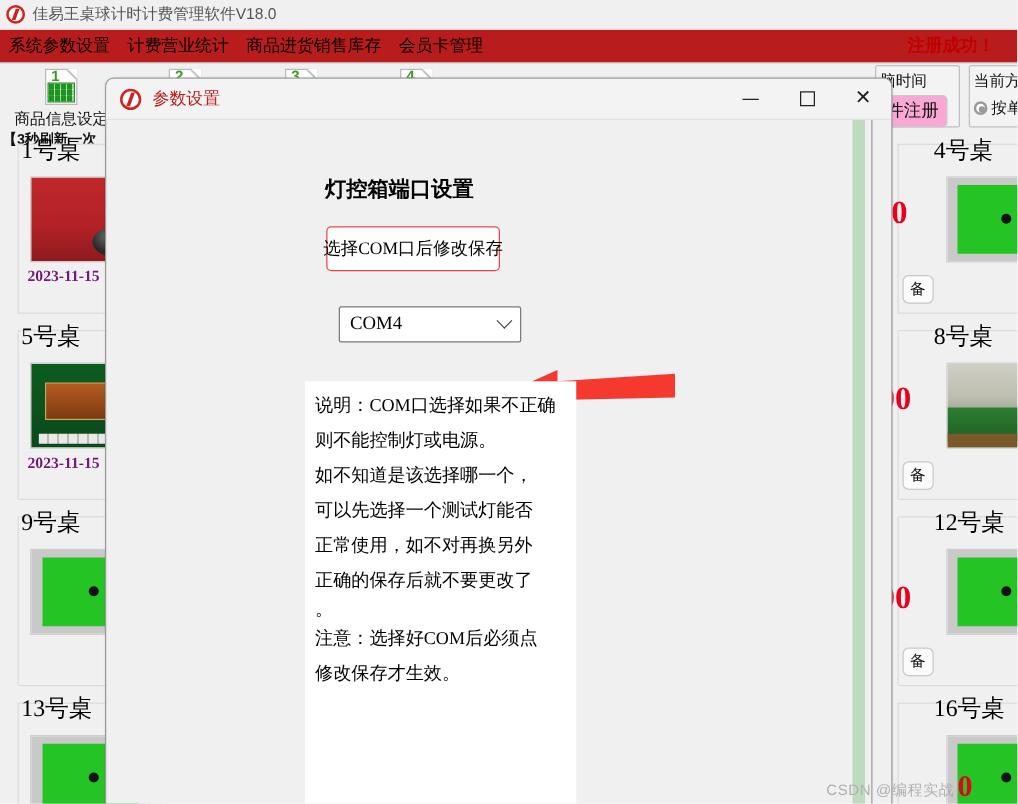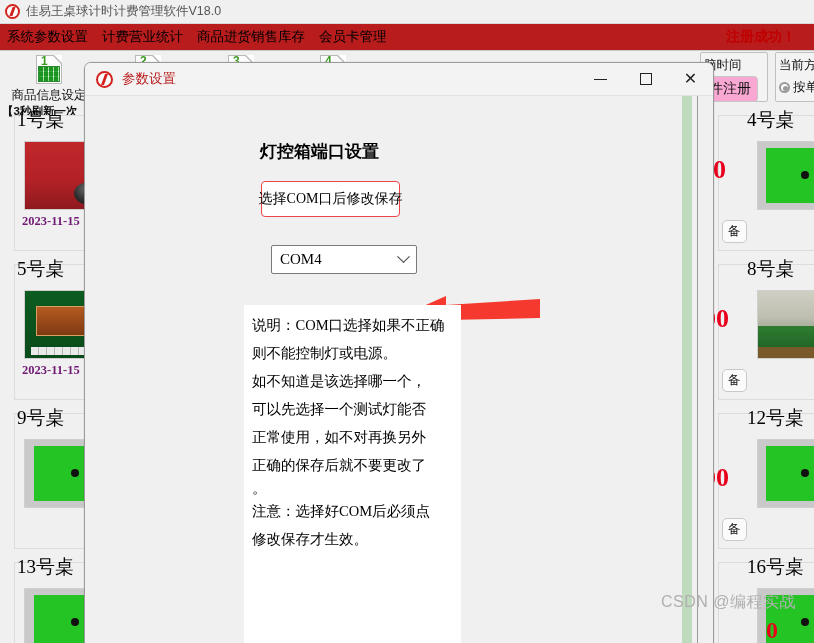--- a/index.html
+++ b/index.html
@@ -281,22 +281,22 @@
     padding: 6px 8px 0 8px;
   }
   .desc-line {
     font-size: 14.5px; color: #000; line-height: 28px; white-space: nowrap;
     font-family: "Liberation Serif","DejaVu Serif", serif;
   }
   .desc-line.tight { line-height: 18px; }
 
   
   .watermark {
-    position: absolute; left: 661px; top: 592px;
-    font-size: 16px; color: #b0b0b0; white-space: nowrap;
+    position: absolute; left: 661px; top: 624px;
+    font-size: 12px; color: #b0b0b0; white-space: nowrap;
     letter-spacing: 0.5px;
   }
   .wm-zero {
     position: absolute; left: 766px; top: 617px;
     font-size: 24px; font-weight: bold; color: #e8001c;
     font-family: "Liberation Serif","DejaVu Serif", serif;
   }
 </style>
 </head>
 <body>

